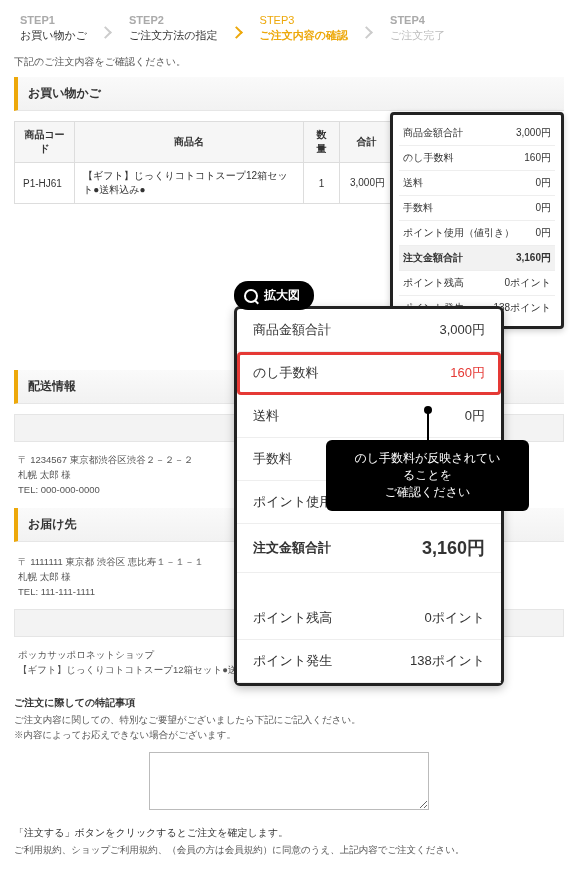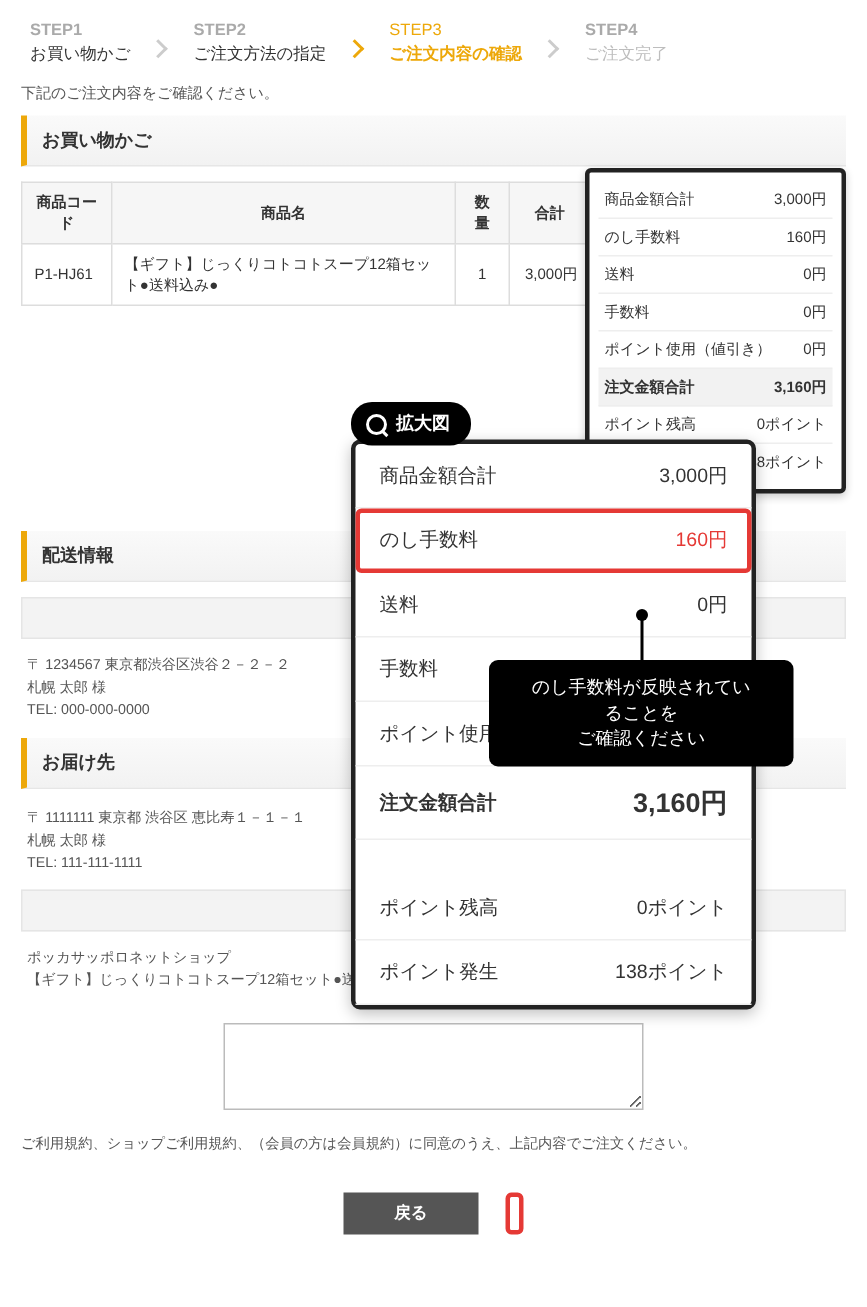--- a/index.html
+++ b/index.html
@@ -14,35 +14,35 @@
 .step.active .step-title{color:#eda80a;font-weight:bold}
 .step.future .step-title{color:#bdbdbd}
 .step-arrow{width:14px;height:14px;margin:8px 8px 0 8px;position:relative}
 .step-arrow::before{content:"";position:absolute;width:7px;height:7px;border-top:2px solid #ccc;border-right:2px solid #ccc;transform:rotate(45deg);top:2px;left:0}
 .step-arrow.active::before{border-color:#eda80a}
 
 .intro{font-size:10px;color:#555;margin-bottom:8px}
 
 .section-title{border-left:4px solid #eda80a;background:linear-gradient(#fafafa,#f2f2f2);font-weight:bold;font-size:12px;padding:8px 10px;margin-bottom:10px;border-bottom:1px solid #e6e6e6}
 
-table.order{width:380px;border-collapse:collapse;}
+table.order{width:380px;border-collapse:collapse;margin-bottom:16px}
 table.order th,table.order td{border:1px solid #ddd;padding:6px 8px;font-size:10px}
 table.order th{background:#f6f6f6;font-weight:bold;text-align:center}
 table.order td{vertical-align:middle}
 table.order td.code{width:60px}
 table.order td.qty{text-align:center;width:36px}
 table.order td.amt{text-align:right;width:54px}
 
 .summary-box{position:absolute;right:14px;top:112px;width:174px;background:#fff;border:3px solid #222;border-radius:4px;padding:6px;box-shadow:0 2px 6px rgba(0,0,0,.2)}
 .summary-box .row{display:flex;justify-content:space-between;font-size:10px;padding:5px 4px;border-bottom:1px solid #eee}
 .summary-box .row:last-child{border-bottom:none}
 .summary-box .row.total{background:#f2f2f2;font-weight:bold}
 .summary-box .row .v{text-align:right}
 
-.magnify{position:absolute;left:234px;top:268px;width:270px;z-index:5}
+.magnify{position:absolute;left:234px;top:281px;width:270px;z-index:5}
 .tag{display:inline-flex;align-items:center;background:#000;color:#fff;font-size:12px;font-weight:bold;padding:6px 14px 6px 10px;border-radius:14px}
 .tag .lens{width:14px;height:14px;border:2px solid #fff;border-radius:50%;margin-right:6px;position:relative}
 .tag .lens::after{content:"";position:absolute;width:5px;height:2px;background:#fff;bottom:-2px;right:-3px;transform:rotate(45deg)}
 .mag-panel{background:#fff;border:3px solid #222;border-radius:6px;margin-top:-4px;box-shadow:0 3px 10px rgba(0,0,0,.25)}
 .mag-row{display:flex;justify-content:space-between;align-items:center;padding:12px 16px;border-bottom:1px solid #eee;font-size:13px}
 .mag-row .v{font-size:13px}
 .mag-row.total{font-weight:bold}
 .mag-row.total .v{font-size:18px}
 .mag-row.noshi{outline:3px solid #e53935;outline-offset:-3px;border-radius:4px}
 .mag-row.noshi .v{color:#e53935}
@@ -213,23 +213,29 @@
     <div>〒 1111111 東京都 渋谷区 恵比寿１－１－１</div>
     <div>札幌 太郎 様</div>
     <div>TEL: 111-111-1111</div>
   </div>
   <div class="sub-title">商品名</div>
   <div class="addr">
     <div>ポッカサッポロネットショップ</div>
     <div>【ギフト】じっくりコトコトスープ12箱セット●送料込み●</div>
   </div>
 
+  <div class="notes">
+    <div class="notes-title">ご注文に際しての特記事項</div>
+    <p>ご注文内容に関しての、特別なご要望がございましたら下記にご記入ください。</p>
+    <p>※内容によってお応えできない場合がございます。</p>
+  </div>
 
   <textarea class="textarea" style=""></textarea>
 
+  <div class="confirm-text">「注文する」ボタンをクリックするとご注文を確定します。</div>
   <div class="confirm-sub">ご利用規約、ショップご利用規約、（会員の方は会員規約）に同意のうえ、上記内容でご注文ください。</div>
 
   <div class="btn-row">
     <button class="btn btn-back">戻る</button>
     <div class="btn-submit-wrap">
       
     </div>
   </div>
 
 </div>

